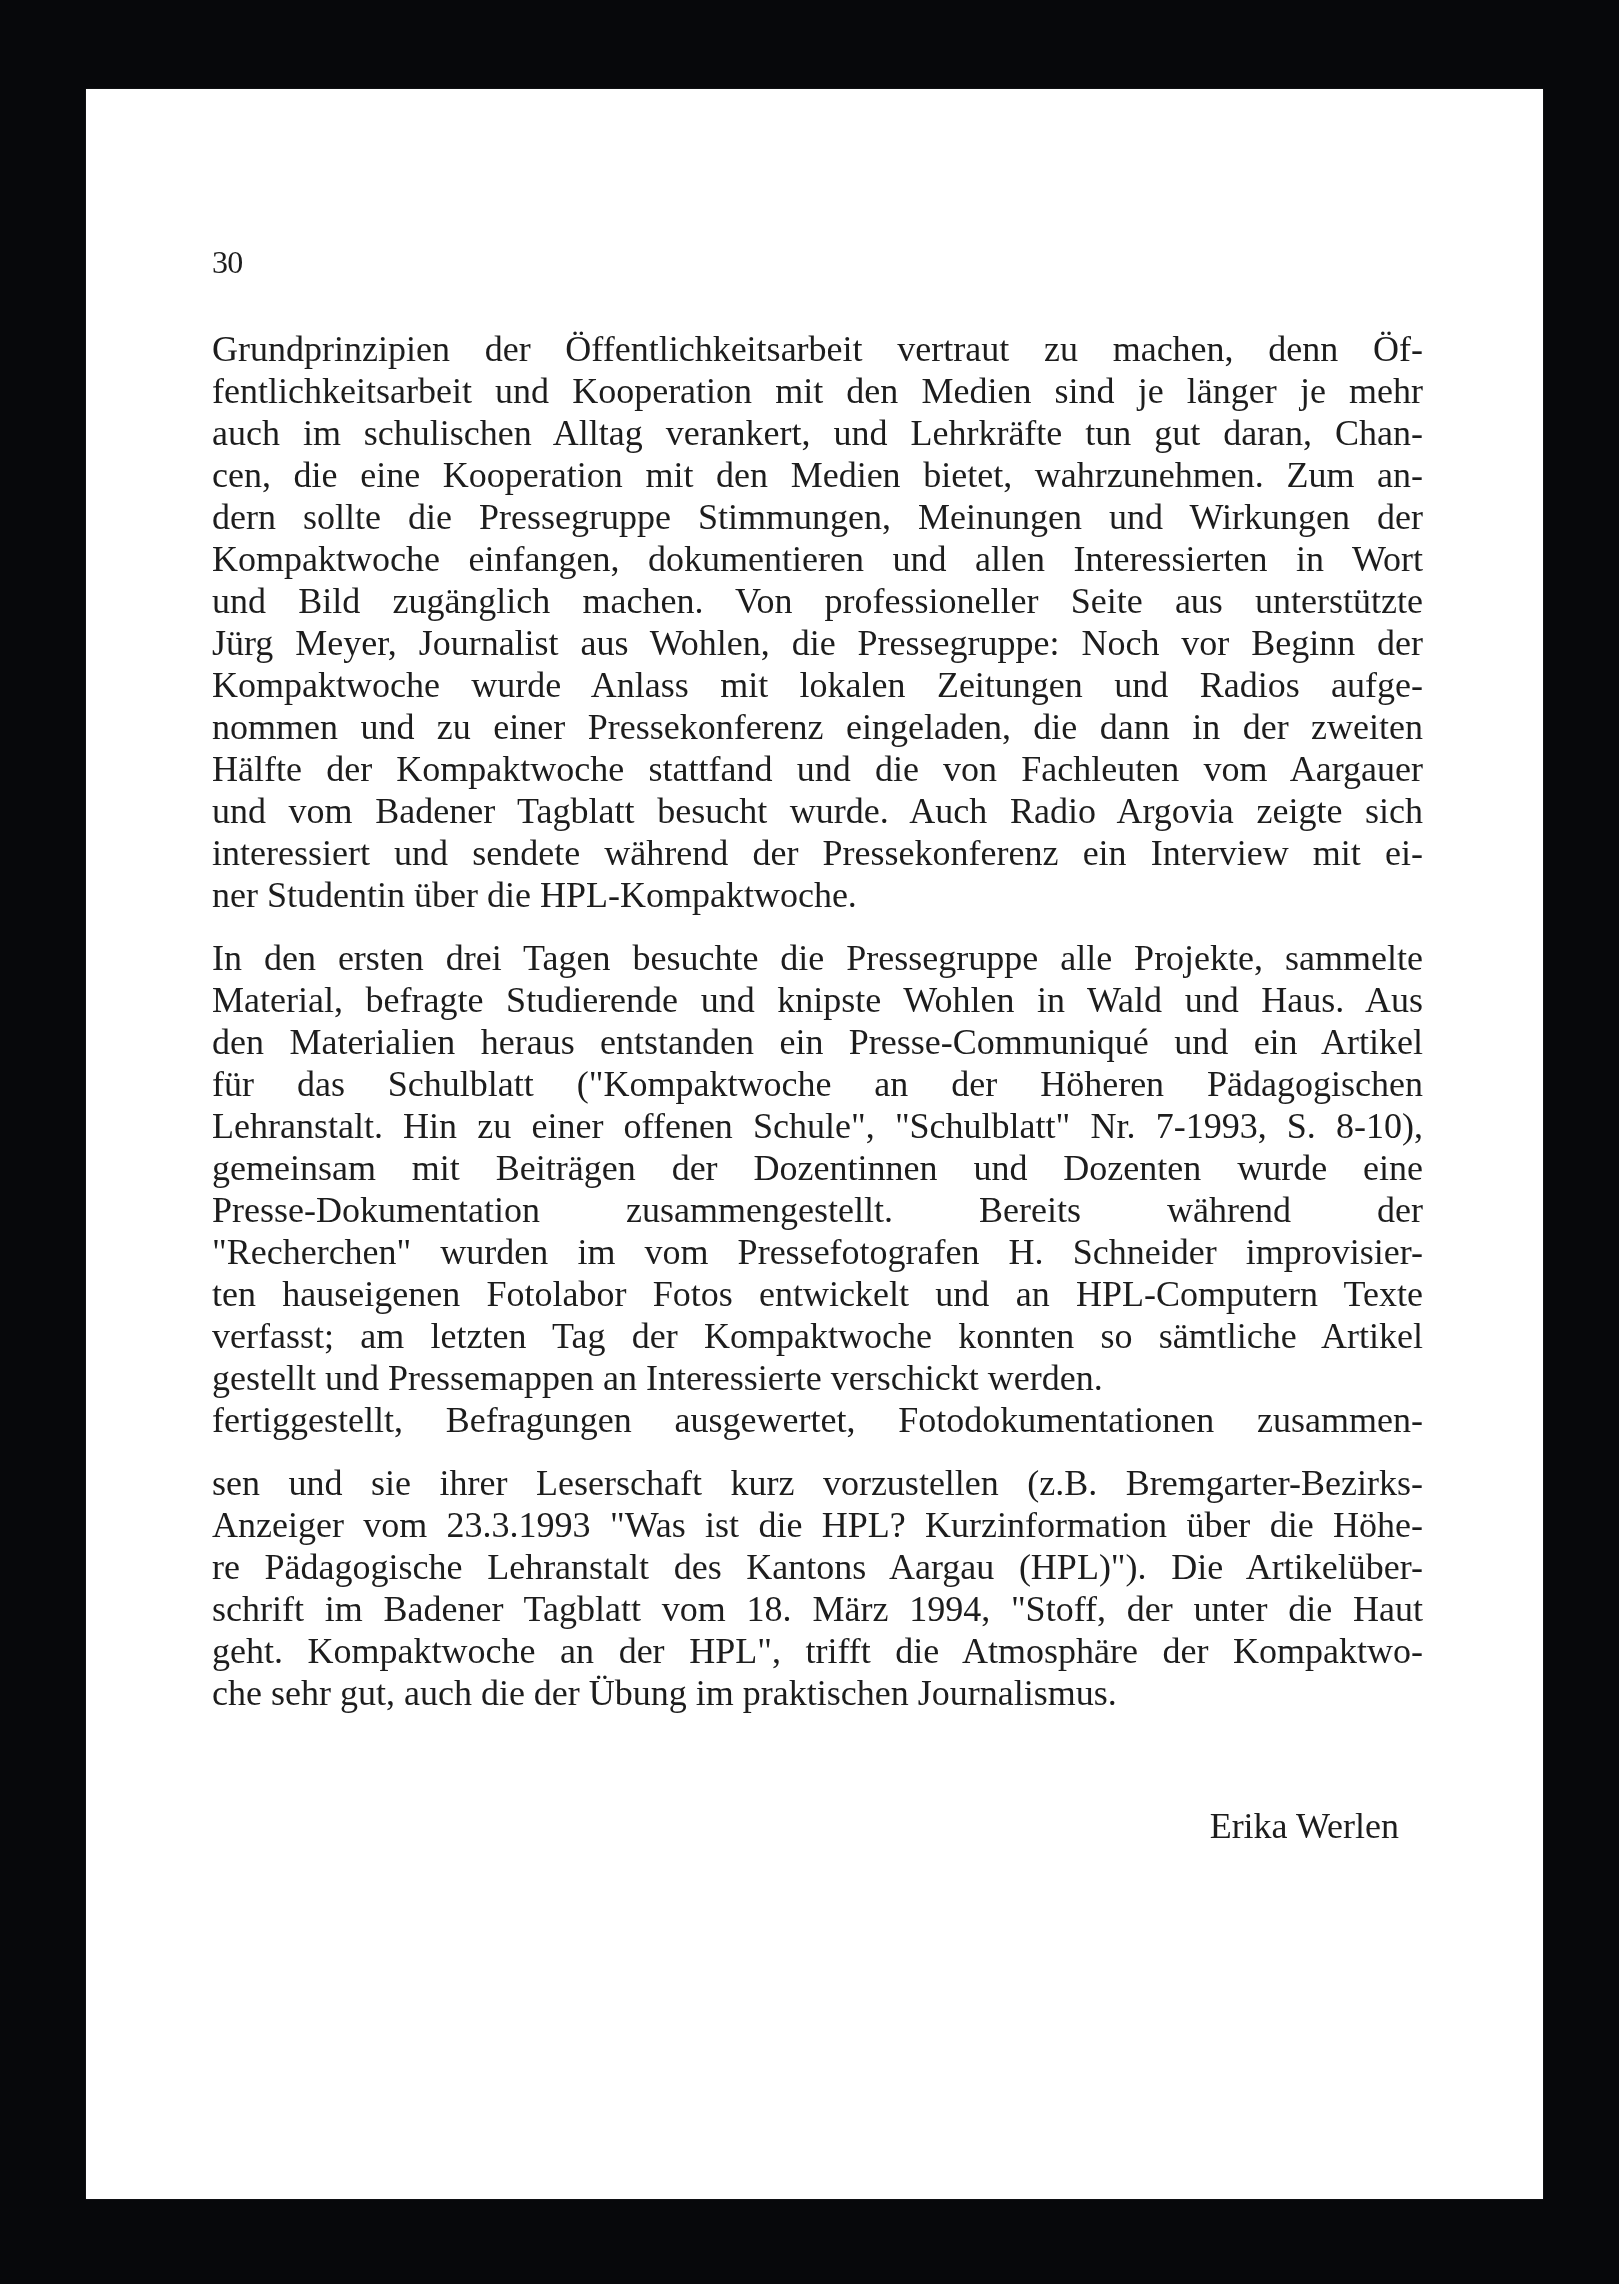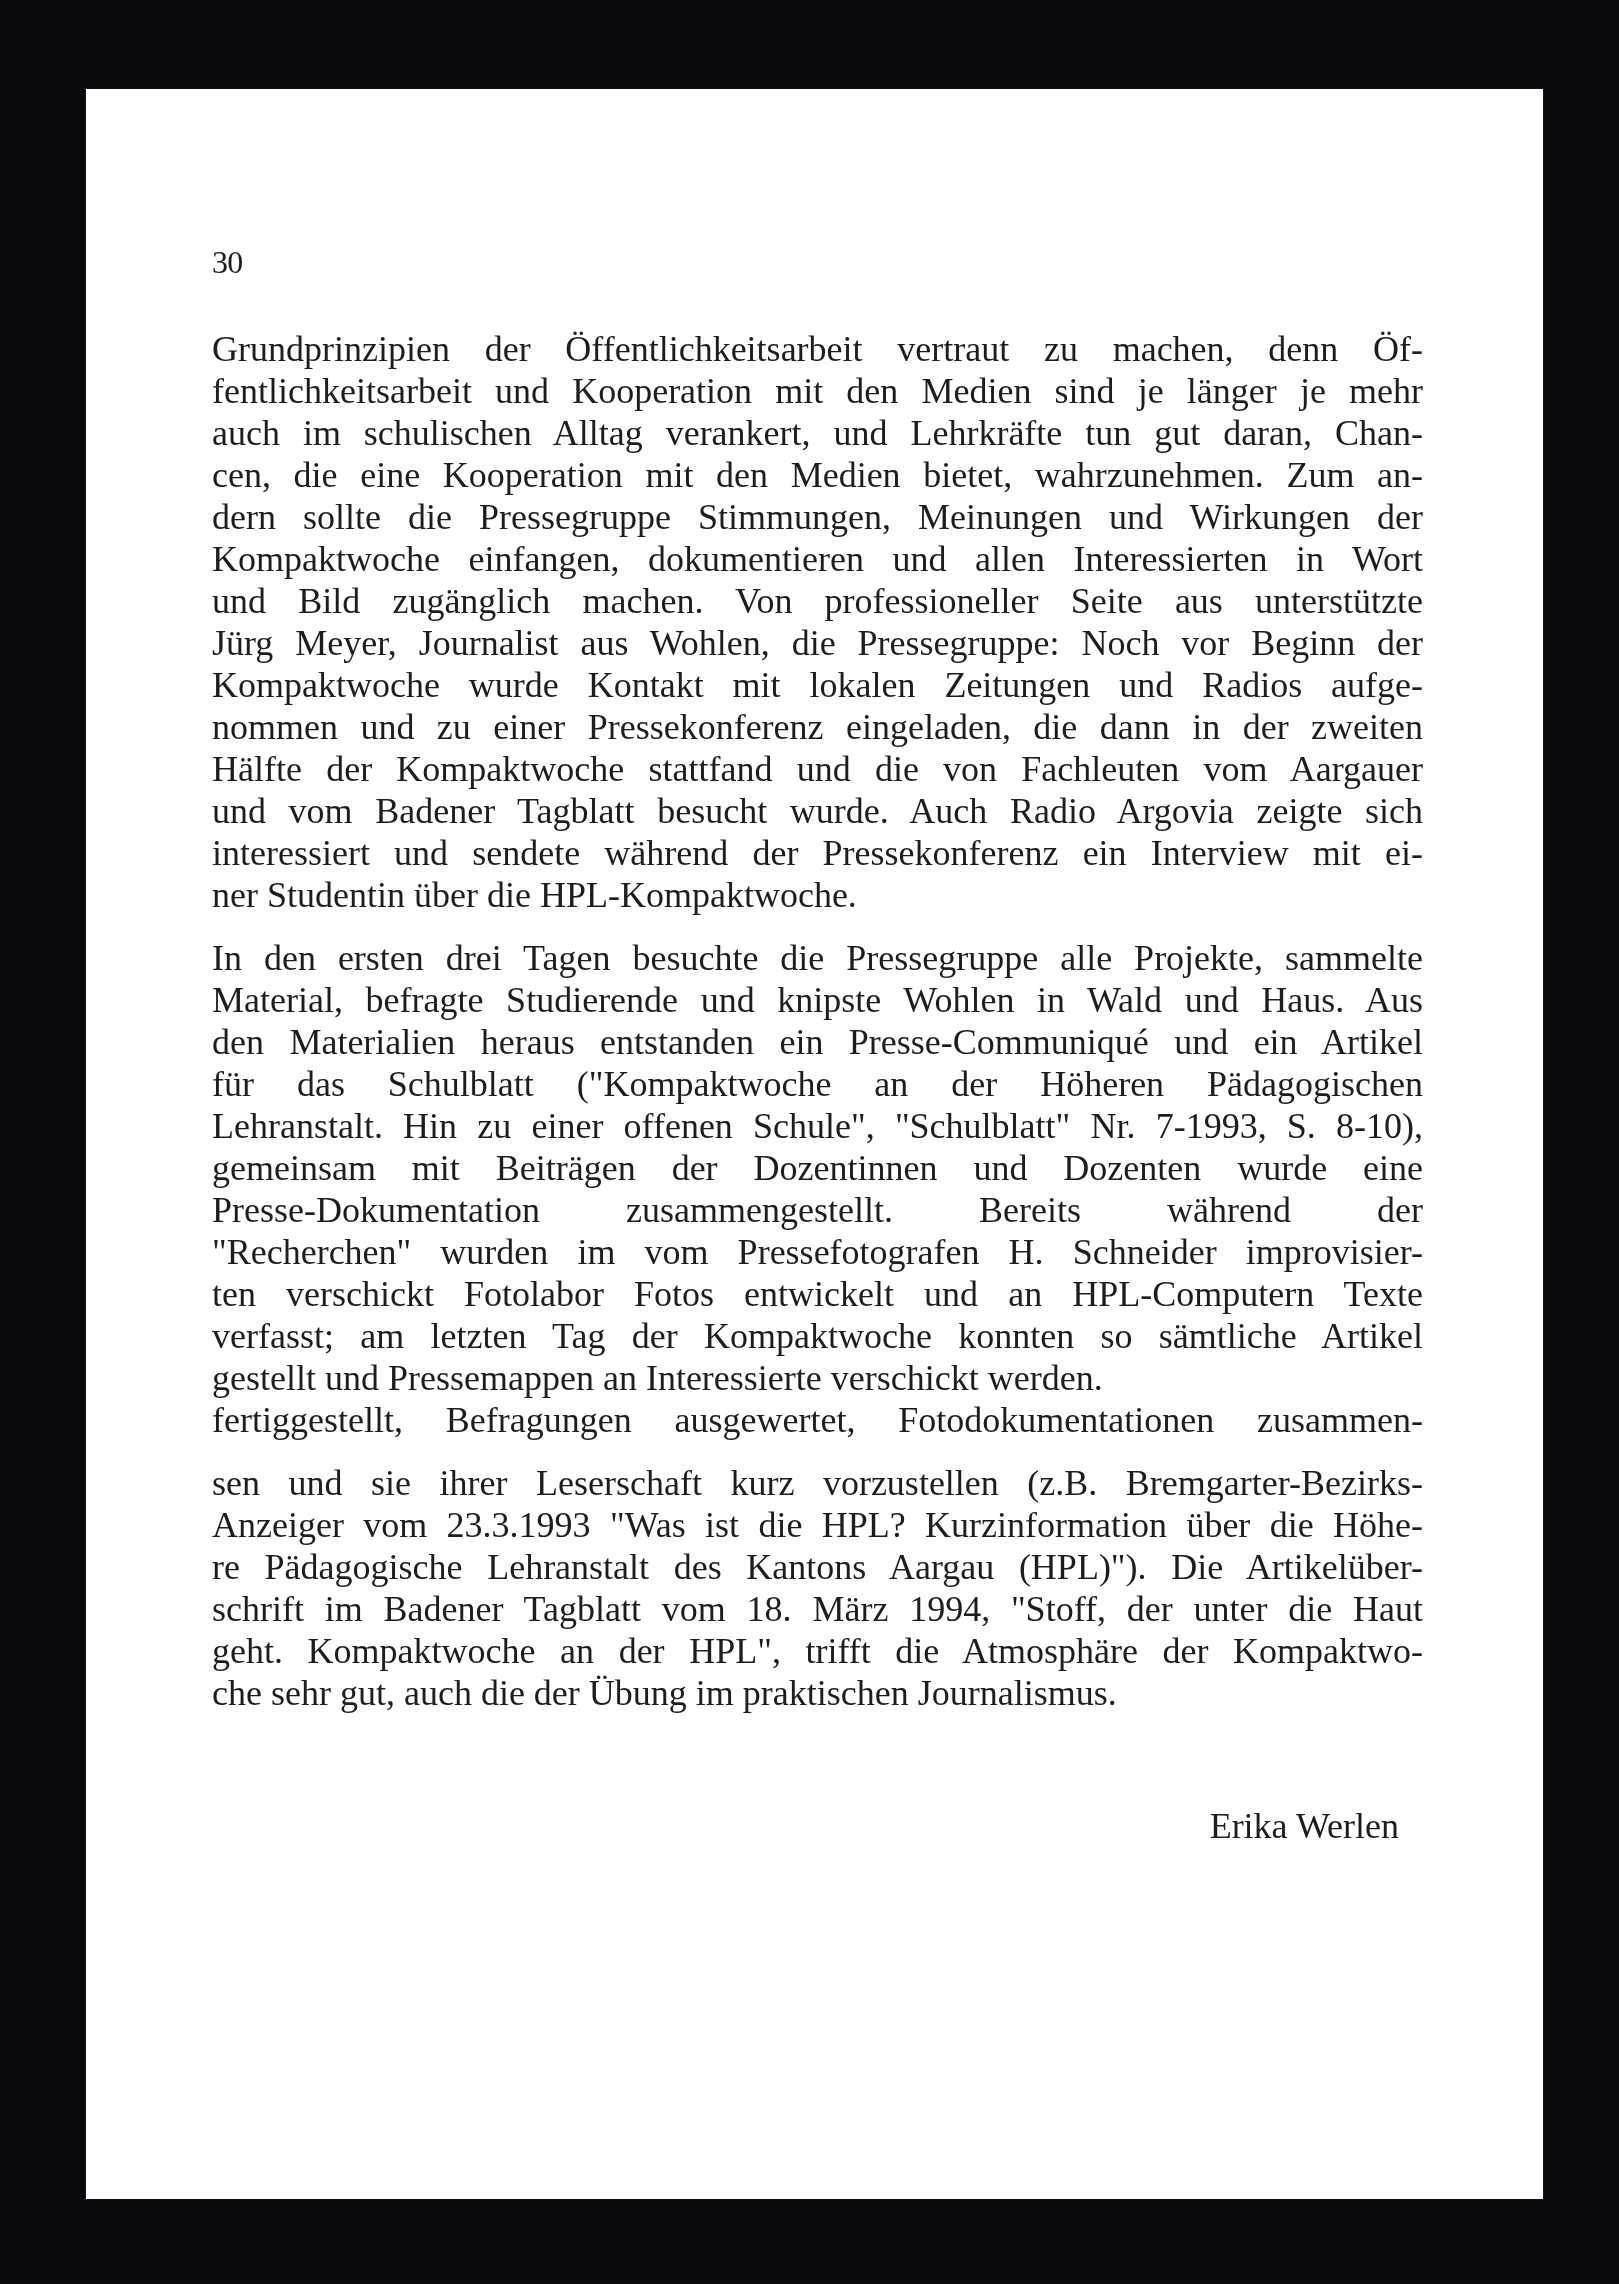--- a/index.html
+++ b/index.html
@@ -79,38 +79,38 @@
     <div class="body-text">
       <p class="paragraph">
         <span class="line">Grundprinzipien der Öffentlichkeitsarbeit vertraut zu machen, denn Öf-</span>
         <span class="line">fentlichkeitsarbeit und Kooperation mit den Medien sind je länger je mehr</span>
         <span class="line">auch im schulischen Alltag verankert, und Lehrkräfte tun gut daran, Chan-</span>
         <span class="line">cen, die eine Kooperation mit den Medien bietet, wahrzunehmen. Zum an-</span>
         <span class="line">dern sollte die Pressegruppe Stimmungen, Meinungen und Wirkungen der</span>
         <span class="line">Kompaktwoche einfangen, dokumentieren und allen Interessierten in Wort</span>
         <span class="line">und Bild zugänglich machen. Von professioneller Seite aus unterstützte</span>
         <span class="line">Jürg Meyer, Journalist aus Wohlen, die Pressegruppe: Noch vor Beginn der</span>
-        <span class="line">Kompaktwoche wurde Kontakt mit lokalen Zeitungen und Radios aufge-</span>
+        <span class="line">Kompaktwoche wurde Anlass mit lokalen Zeitungen und Radios aufge-</span>
         <span class="line">nommen und zu einer Pressekonferenz eingeladen, die dann in der zweiten</span>
         <span class="line">Hälfte der Kompaktwoche stattfand und die von Fachleuten vom Aargauer</span>
         <span class="line">und vom Badener Tagblatt besucht wurde. Auch Radio Argovia zeigte sich</span>
         <span class="line">interessiert und sendete während der Pressekonferenz ein Interview mit ei-</span>
         <span class="line last">ner Studentin über die HPL-Kompaktwoche.</span>
       </p>
 
       <p class="paragraph">
         <span class="line">In den ersten drei Tagen besuchte die Pressegruppe alle Projekte, sammelte</span>
         <span class="line">Material, befragte Studierende und knipste Wohlen in Wald und Haus. Aus</span>
         <span class="line">den Materialien heraus entstanden ein Presse-Communiqué und ein Artikel</span>
         <span class="line">für das Schulblatt ("Kompaktwoche an der Höheren Pädagogischen</span>
         <span class="line">Lehranstalt. Hin zu einer offenen Schule", "Schulblatt" Nr. 7-1993, S. 8-10),</span>
         <span class="line">gemeinsam mit Beiträgen der Dozentinnen und Dozenten wurde eine</span>
         <span class="line">Presse-Dokumentation zusammengestellt. Bereits während der</span>
         <span class="line">"Recherchen" wurden im vom Pressefotografen H. Schneider improvisier-</span>
-        <span class="line">ten verschickt Fotolabor Fotos entwickelt und an HPL-Computern Texte</span>
+        <span class="line">ten hauseigenen Fotolabor Fotos entwickelt und an HPL-Computern Texte</span>
         <span class="line">verfasst; am letzten Tag der Kompaktwoche konnten so sämtliche Artikel</span>
         <span class="line last">gestellt und Pressemappen an Interessierte verschickt werden.</span>
         <span class="line">fertiggestellt, Befragungen ausgewertet, Fotodokumentationen zusammen-</span>
       </p>
 
       <p class="paragraph">
         <span class="line">sen und sie ihrer Leserschaft kurz vorzustellen (z.B. Bremgarter-Bezirks-</span>
         <span class="line">Anzeiger vom 23.3.1993 "Was ist die HPL? Kurzinformation über die Höhe-</span>
         <span class="line">re Pädagogische Lehranstalt des Kantons Aargau (HPL)"). Die Artikelüber-</span>
         <span class="line">schrift im Badener Tagblatt vom 18. März 1994, "Stoff, der unter die Haut</span>

